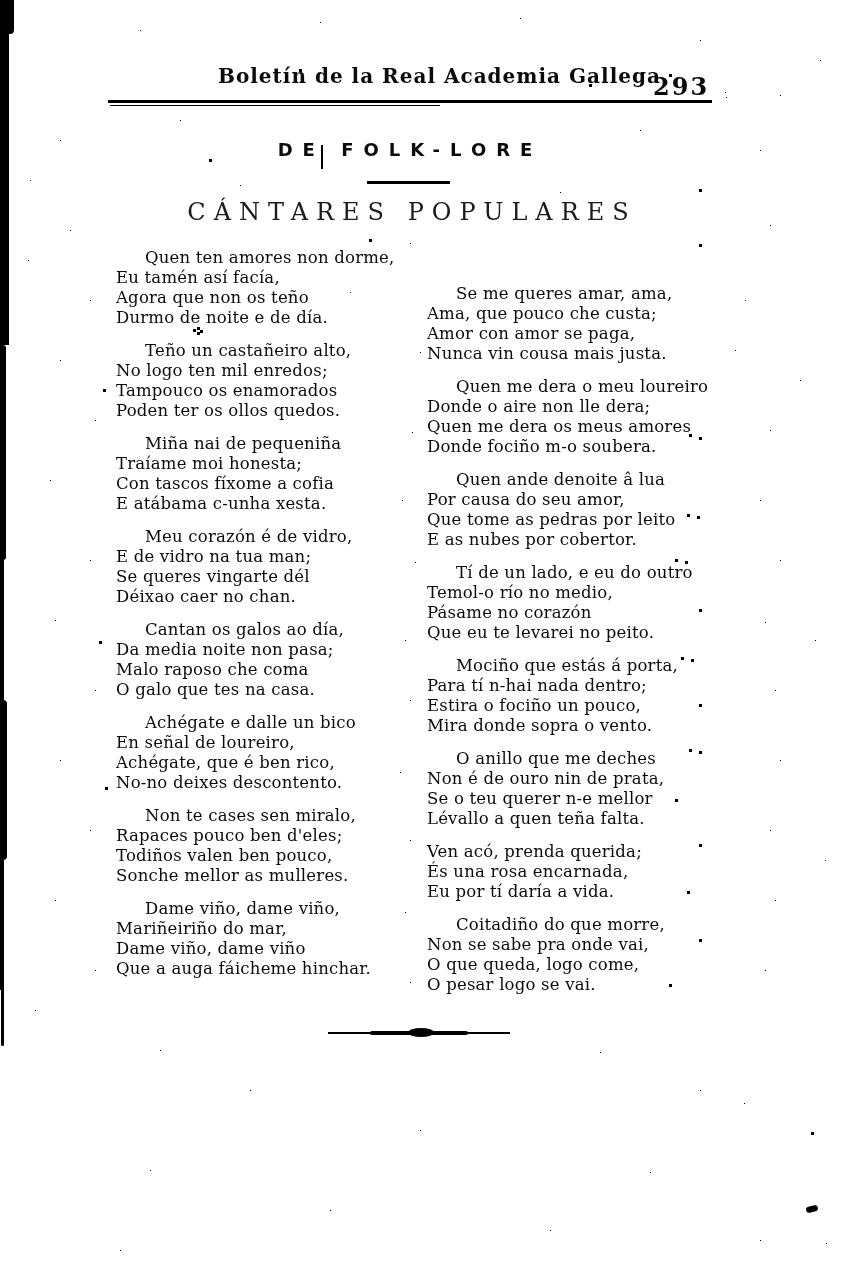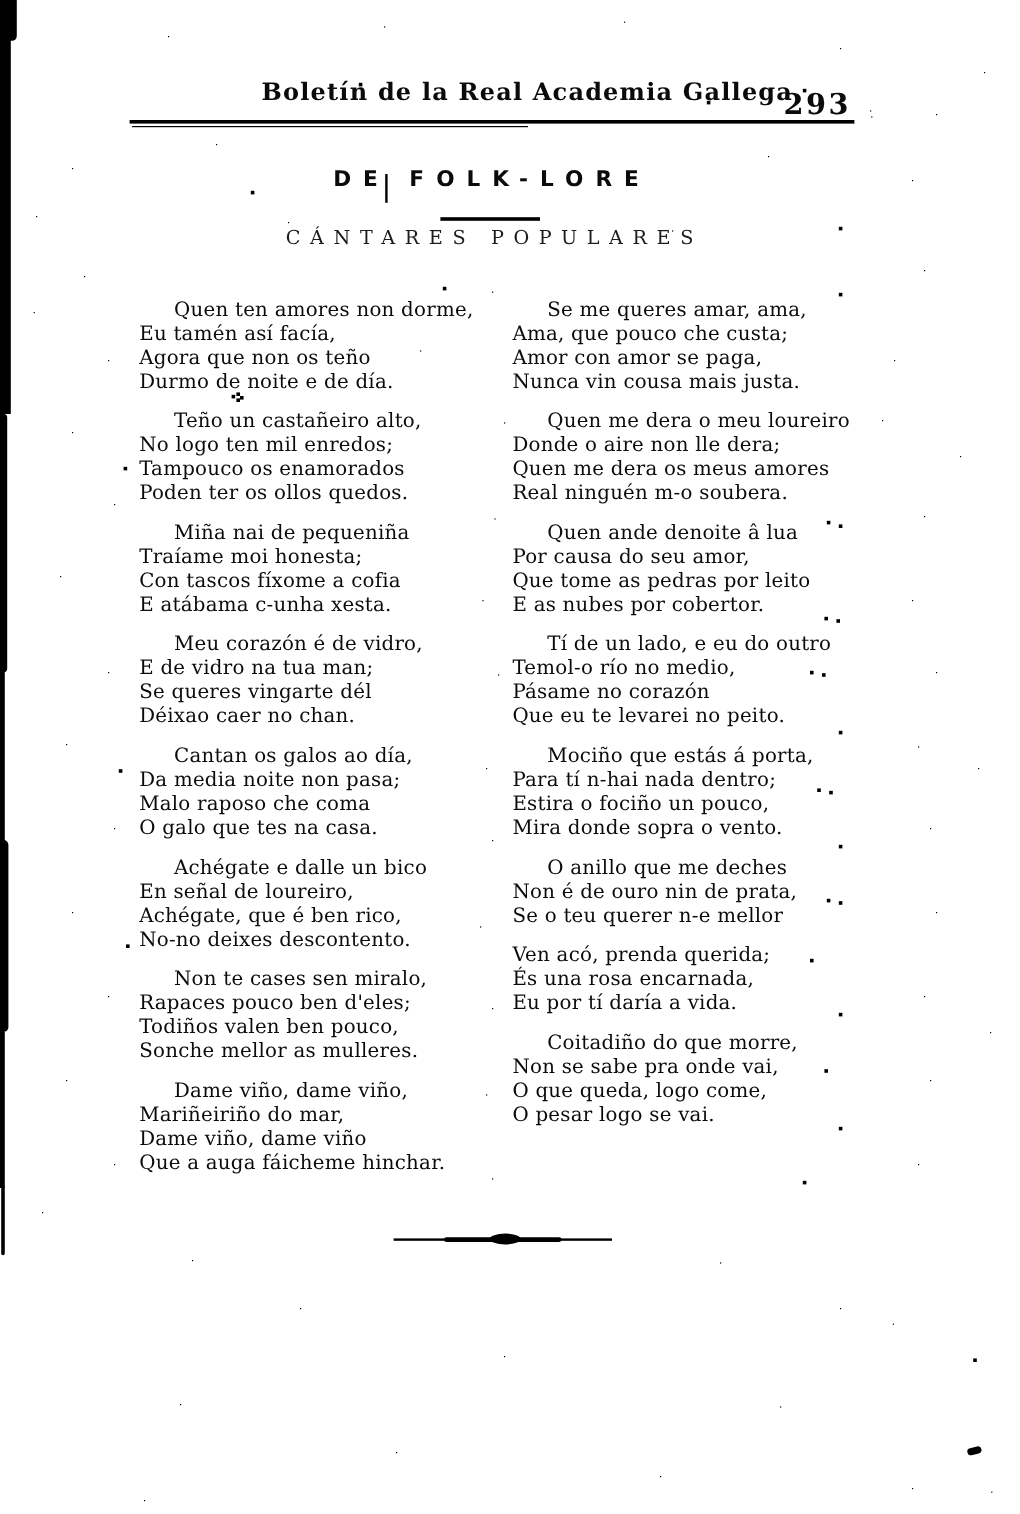--- a/index.html
+++ b/index.html
@@ -53,26 +53,26 @@
   .page-number{position:absolute;left:653px;top:72px;font-size:24px;font-weight:bold;
     letter-spacing:2px;}
   .header-rule{position:absolute;left:108px;top:100px;width:604px;height:3px;background:#000;}
   .header-rule2{position:absolute;left:110px;top:105px;width:330px;height:1px;background:#000;}
   
   .section-title{position:absolute;left:410px;top:139px;transform:translateX(-50%);
     font-family:"DejaVu Sans", sans-serif;font-weight:bold;font-size:18px;
     letter-spacing:10px;white-space:nowrap;}
   .vline-artifact{position:absolute;left:321px;top:145px;width:2px;height:24px;background:#000;}
   .section-rule{position:absolute;left:367px;top:181px;width:83px;height:3px;background:#000;}
-  .subtitle{position:absolute;left:412px;top:188px;transform:translateX(-50%);
-    font-size:16px;letter-spacing:8px;white-space:nowrap;color:#1c1c1c;font-weight:normal;}
+  .subtitle{position:absolute;left:412px;top:198px;transform:translateX(-50%);
+    font-size:24px;letter-spacing:8px;white-space:nowrap;color:#1c1c1c;font-weight:normal;}
   
   .col{position:absolute;top:248px;width:300px;}
   .col-left{left:116px;}
-  .col-right{left:427px;}
+  .col-right{left:427px;margin-top:36px;}
   .stanza{margin:0 0 13px 0;}
   .verse-line{font-size:16.5px;line-height:20px;letter-spacing:0.2px;white-space:nowrap;}
   .verse-line.first{text-indent:29px;}
   
   .ornament{position:absolute;left:328px;top:1028px;width:182px;height:10px;}
   .orn-line{position:absolute;left:0;top:4px;width:182px;height:2px;background:#000;}
   .orn-line-thick{position:absolute;left:42px;top:3px;width:98px;height:4px;background:#000;
     border-radius:2px;}
   .orn-dot{position:absolute;left:80px;top:0;width:26px;height:9px;background:#000;
     border-radius:50%;}
@@ -157,21 +157,21 @@
       <div class="stanza">
         <div class="verse-line first">Se me queres amar, ama,</div>
         <div class="verse-line">Ama, que pouco che custa;</div>
         <div class="verse-line">Amor con amor se paga,</div>
         <div class="verse-line">Nunca vin cousa mais justa.</div>
       </div>
       <div class="stanza">
         <div class="verse-line first">Quen me dera o meu loureiro</div>
         <div class="verse-line">Donde o aire non lle dera;</div>
         <div class="verse-line">Quen me dera os meus amores</div>
-        <div class="verse-line">Real ninguén m-o soubera.</div>
+        <div class="verse-line">Donde fociño m-o soubera.</div>
       </div>
       <div class="stanza">
         <div class="verse-line first">Quen ande denoite â lua</div>
         <div class="verse-line">Por causa do seu amor,</div>
         <div class="verse-line">Que tome as pedras por leito</div>
         <div class="verse-line">E as nubes por cobertor.</div>
       </div>
       <div class="stanza">
         <div class="verse-line first">Tí de un lado, e eu do outro</div>
         <div class="verse-line">Temol-o río no medio,</div>
@@ -181,20 +181,21 @@
       <div class="stanza">
         <div class="verse-line first">Mociño que estás á porta,</div>
         <div class="verse-line">Para tí n-hai nada dentro;</div>
         <div class="verse-line">Estira o fociño un pouco,</div>
         <div class="verse-line">Mira donde sopra o vento.</div>
       </div>
       <div class="stanza">
         <div class="verse-line first">O anillo que me deches</div>
         <div class="verse-line">Non é de ouro nin de prata,</div>
         <div class="verse-line">Se o teu querer n-e mellor</div>
+        <div class="verse-line">Lévallo a quen teña falta.</div>
       </div>
       <div class="stanza">
         <div class="verse-line">Ven acó, prenda querida;</div>
         <div class="verse-line">És una rosa encarnada,</div>
         <div class="verse-line">Eu por tí daría a vida.</div>
       </div>
       <div class="stanza">
         <div class="verse-line first">Coitadiño do que morre,</div>
         <div class="verse-line">Non se sabe pra onde vai,</div>
         <div class="verse-line">O que queda, logo come,</div>

